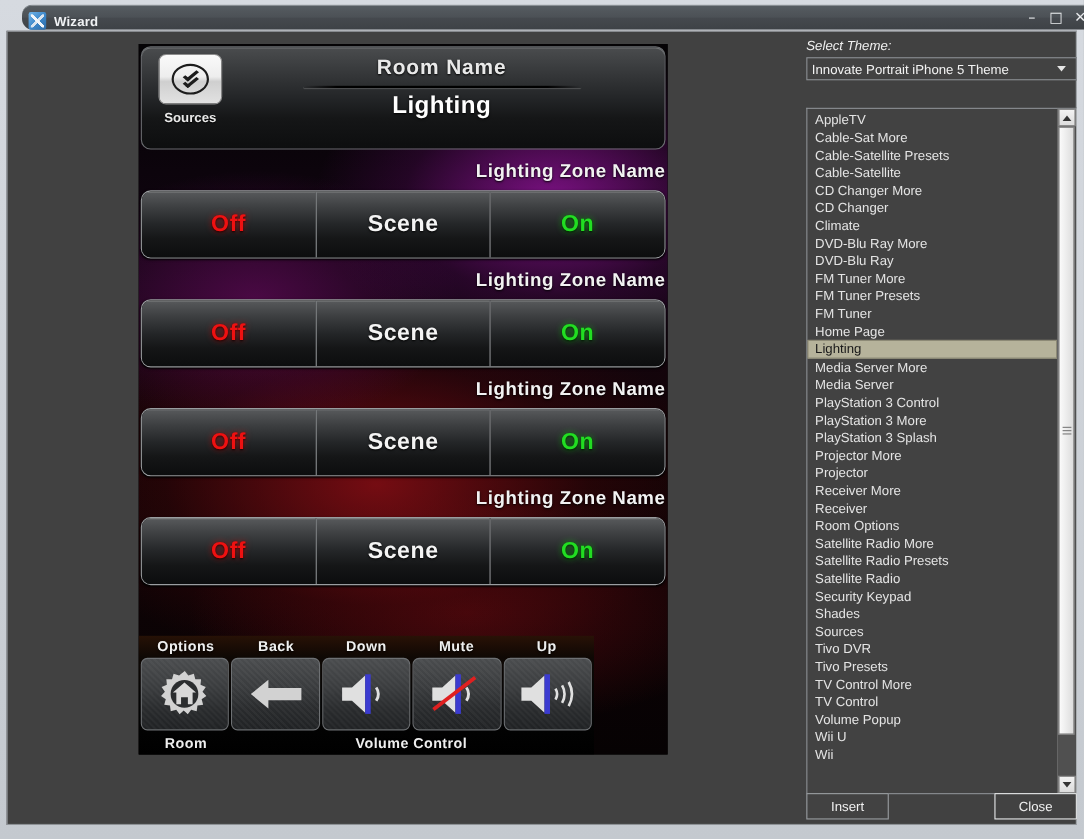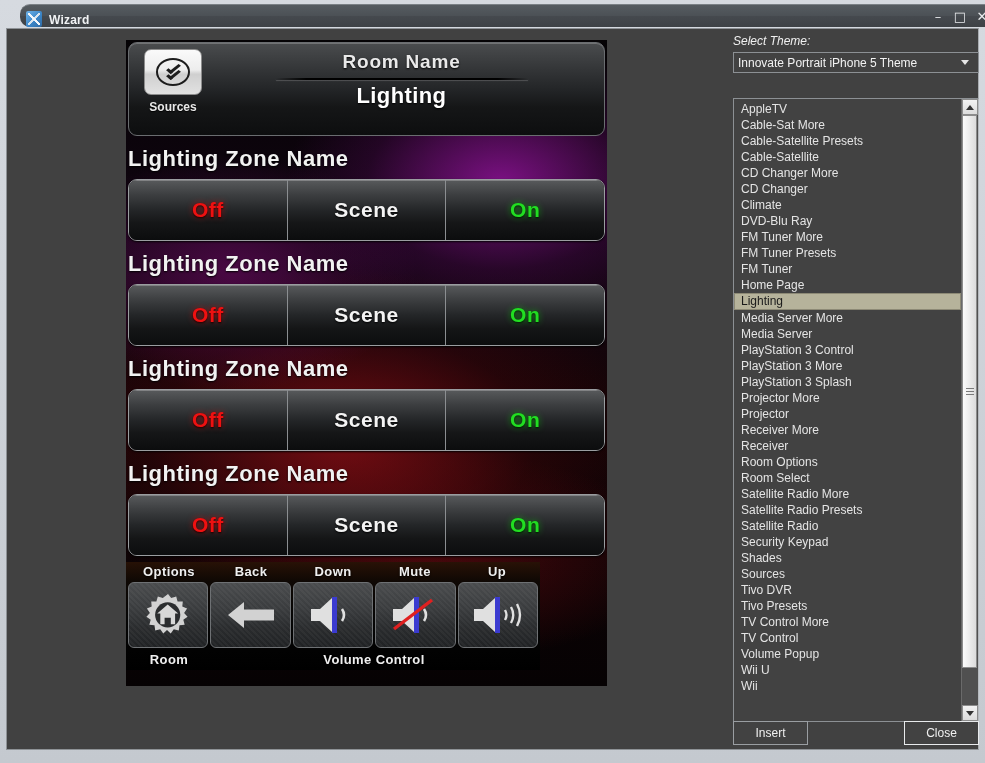--- a/index.html
+++ b/index.html
@@ -165,23 +165,23 @@
     font-size: 22px;
     font-weight: bold;
     letter-spacing: .4px;
     text-shadow: 0 1px 2px #000;
   }
 
   
   #zones { padding: 0 2px; }
   .zone { margin-top: 4px; }
   .zone-name {
-    text-align: left;
+    text-align: right;
     color: #f2f2f2;
-    font-size: 22px;
+    font-size: 17px;
     font-weight: bold;
     letter-spacing: .5px;
     text-shadow: 0 1px 2px #000;
     padding: 6px 0 7px 0;
   }
   .zone-buttons {
     display: flex;
     height: 62px;
     border-radius: 9px;
     border: 1px solid #9a9da0;
@@ -199,21 +199,21 @@
     letter-spacing: .5px;
   }
   .zbtn + .zbtn { border-left: 1px solid #8b8e91; }
   .zbtn.off  { color: #ee1111; text-shadow: 0 0 6px rgba(255,0,0,.55), 0 1px 2px #000; }
   .zbtn.mid  { color: #f4f4f4; text-shadow: 0 1px 2px #000; }
   .zbtn.on   { color: #22dd22; text-shadow: 0 0 6px rgba(0,255,0,.5), 0 1px 2px #000; }
 
   
   #skin-footer {
     position: absolute;
-    left: 0; bottom: 16px;
+    left: 0; bottom: 0;
     width: 414px; height: 108px;
     z-index: 2;
     background: linear-gradient(to bottom, rgba(40,18,6,.95) 0%, rgba(14,8,4,.98) 18%, #050505 55%, #000 100%);
     padding: 0 2px;
   }
   #footer-labels, #footer-bottom { display: flex; }
   .fl {
     flex: 1;
     text-align: center;
     color: #efefef;
@@ -514,37 +514,37 @@
 
     <div id="list-wrap">
       <div id="list">
           <div class="litem">AppleTV</div>
           <div class="litem">Cable-Sat More</div>
           <div class="litem">Cable-Satellite Presets</div>
           <div class="litem">Cable-Satellite</div>
           <div class="litem">CD Changer More</div>
           <div class="litem">CD Changer</div>
           <div class="litem">Climate</div>
+          <div class="litem">DVD-Blu Ray More</div>
           <div class="litem">DVD-Blu Ray</div>
           <div class="litem">FM Tuner More</div>
           <div class="litem">FM Tuner Presets</div>
           <div class="litem">FM Tuner</div>
           <div class="litem">Home Page</div>
           <div class="litem selected">Lighting</div>
           <div class="litem">Media Server More</div>
           <div class="litem">Media Server</div>
           <div class="litem">PlayStation 3 Control</div>
           <div class="litem">PlayStation 3 More</div>
           <div class="litem">PlayStation 3 Splash</div>
           <div class="litem">Projector More</div>
           <div class="litem">Projector</div>
           <div class="litem">Receiver More</div>
           <div class="litem">Receiver</div>
           <div class="litem">Room Options</div>
-          <div class="litem">Room Select</div>
           <div class="litem">Satellite Radio More</div>
           <div class="litem">Satellite Radio Presets</div>
           <div class="litem">Satellite Radio</div>
           <div class="litem">Security Keypad</div>
           <div class="litem">Shades</div>
           <div class="litem">Sources</div>
           <div class="litem">Tivo DVR</div>
           <div class="litem">Tivo Presets</div>
           <div class="litem">TV Control More</div>
           <div class="litem">TV Control</div>

